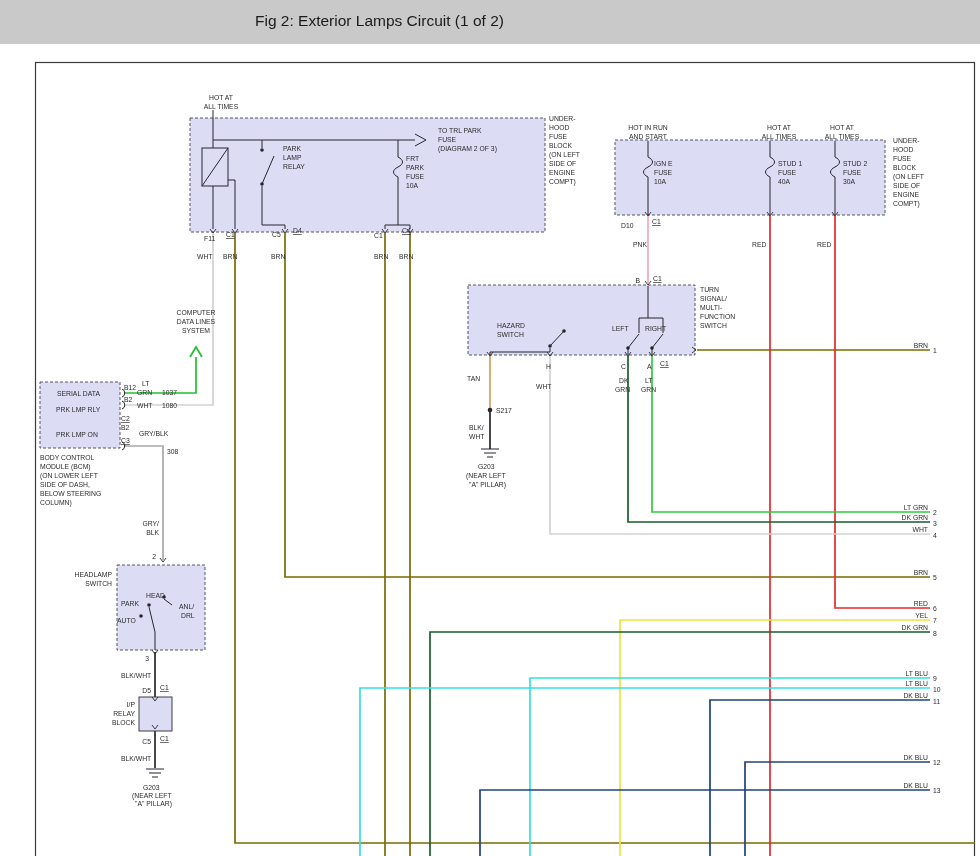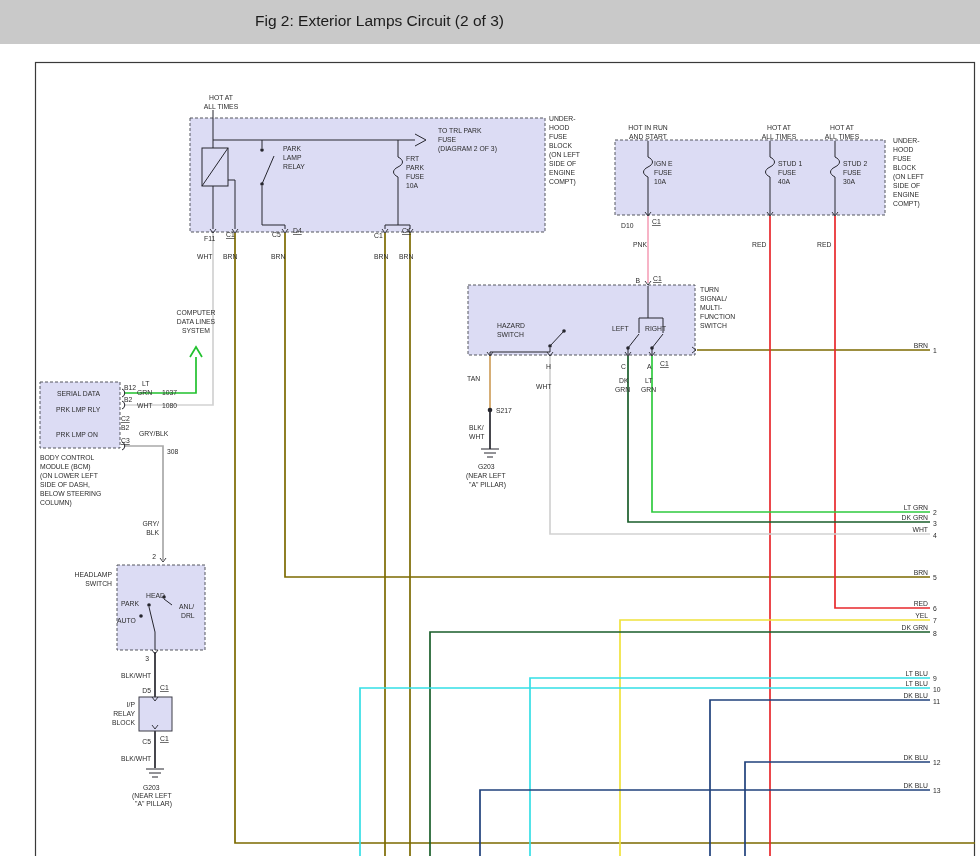--- a/index.html
+++ b/index.html
@@ -19,21 +19,21 @@
   .t{font-size:6.8px;}
   .tc{text-anchor:middle;}
   .te{text-anchor:end;}
   .tu{text-decoration:underline;}
 </style>
 </head>
 <body>
 
 <div class="screen">
   <div class="header">
-    <div class="title">Fig 2: Exterior Lamps Circuit (2 of 3)</div>
+    <div class="title">Fig 2: Exterior Lamps Circuit (1 of 2)</div>
   </div>
 
   <svg width="980" height="856" viewBox="0 0 980 856">
 
     <rect class="frame" x="35.5" y="62.5" width="939" height="800"></rect>
 
     <rect class="block" x="190" y="118" width="355" height="114" fill="#dcdcf4"></rect>
     <rect class="block" x="615" y="140" width="270" height="75" fill="#dcdcf4"></rect>
     <rect class="block" x="468" y="285" width="227" height="70" fill="#dcdcf4"></rect>
     <rect class="block" x="40" y="382" width="80" height="66" fill="#dcdcf4"></rect>

